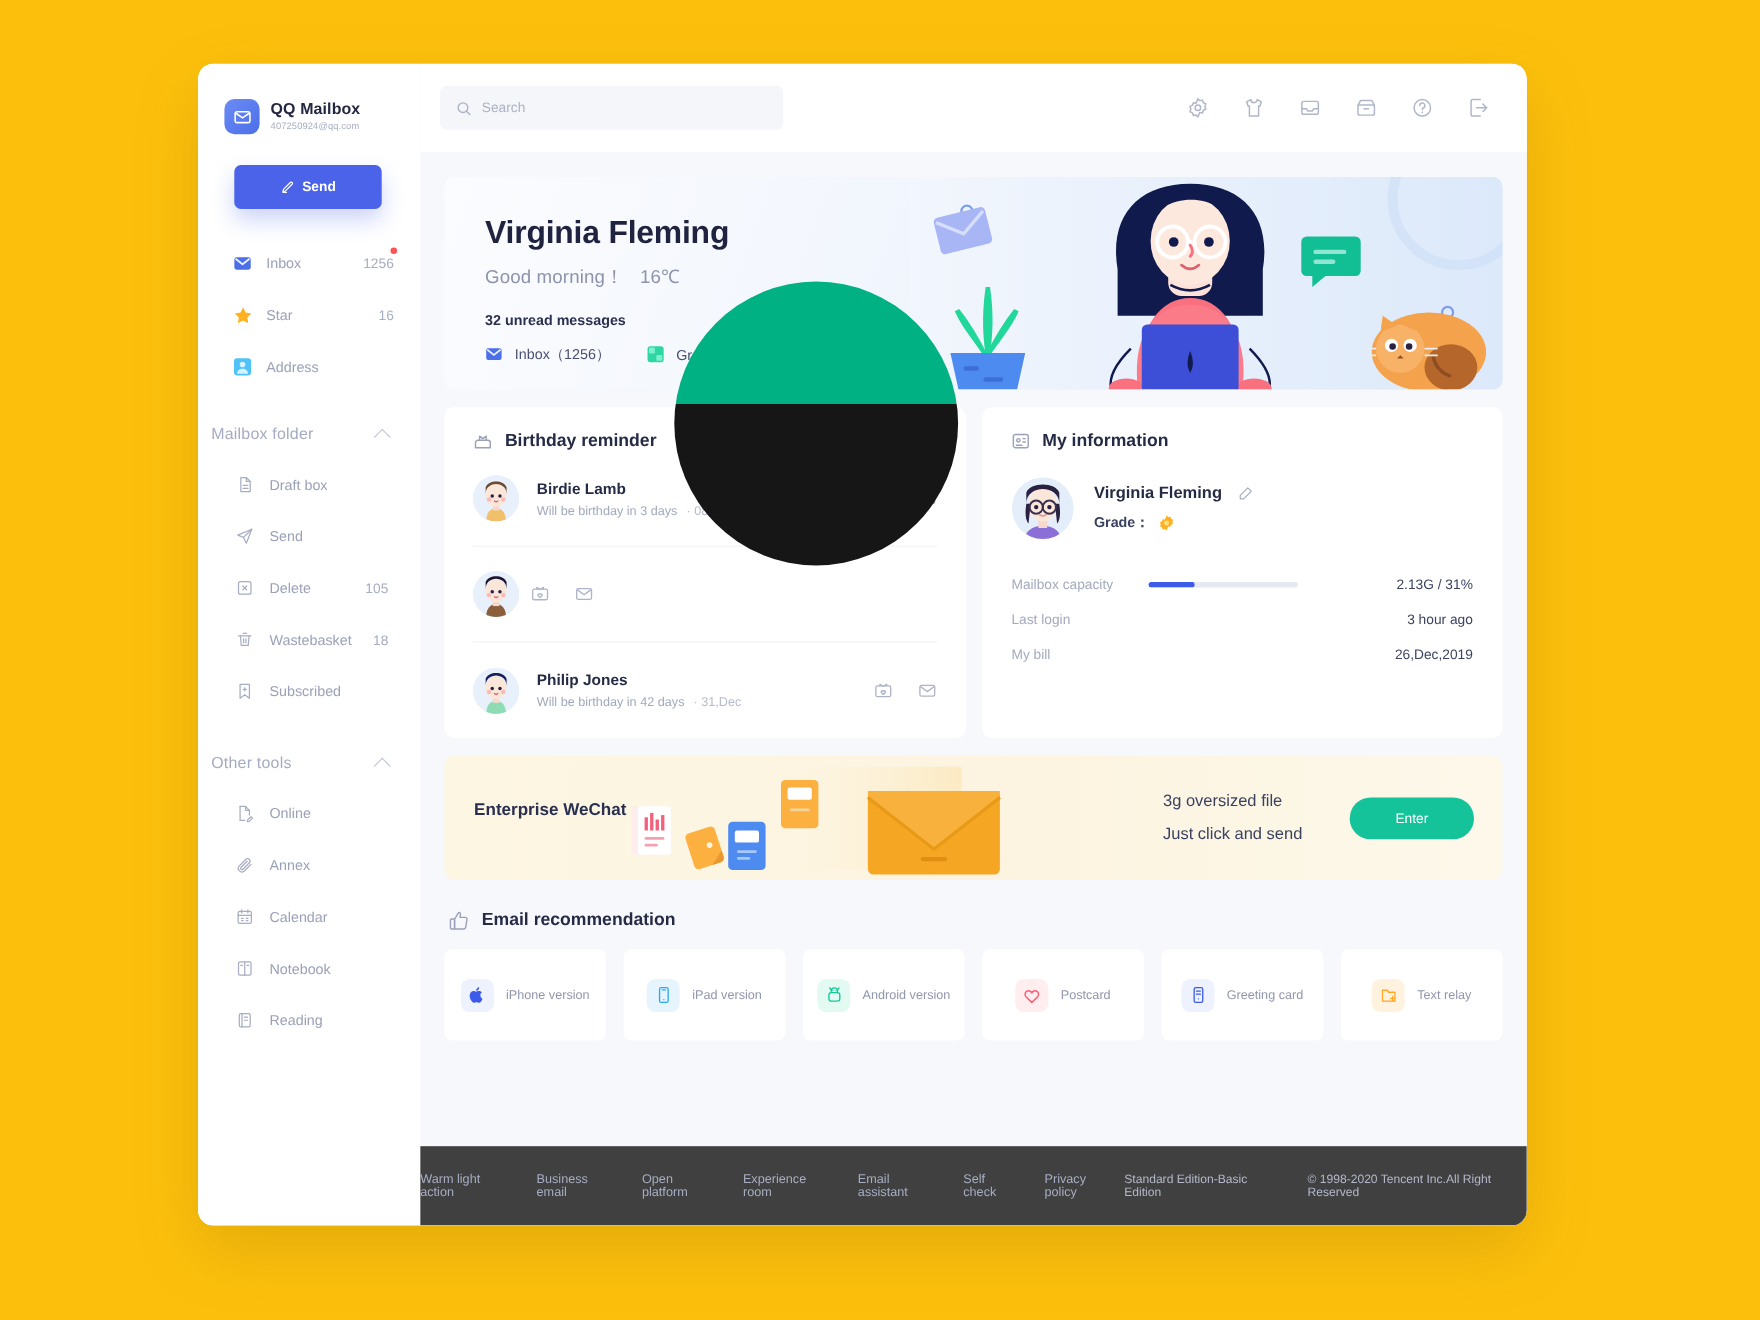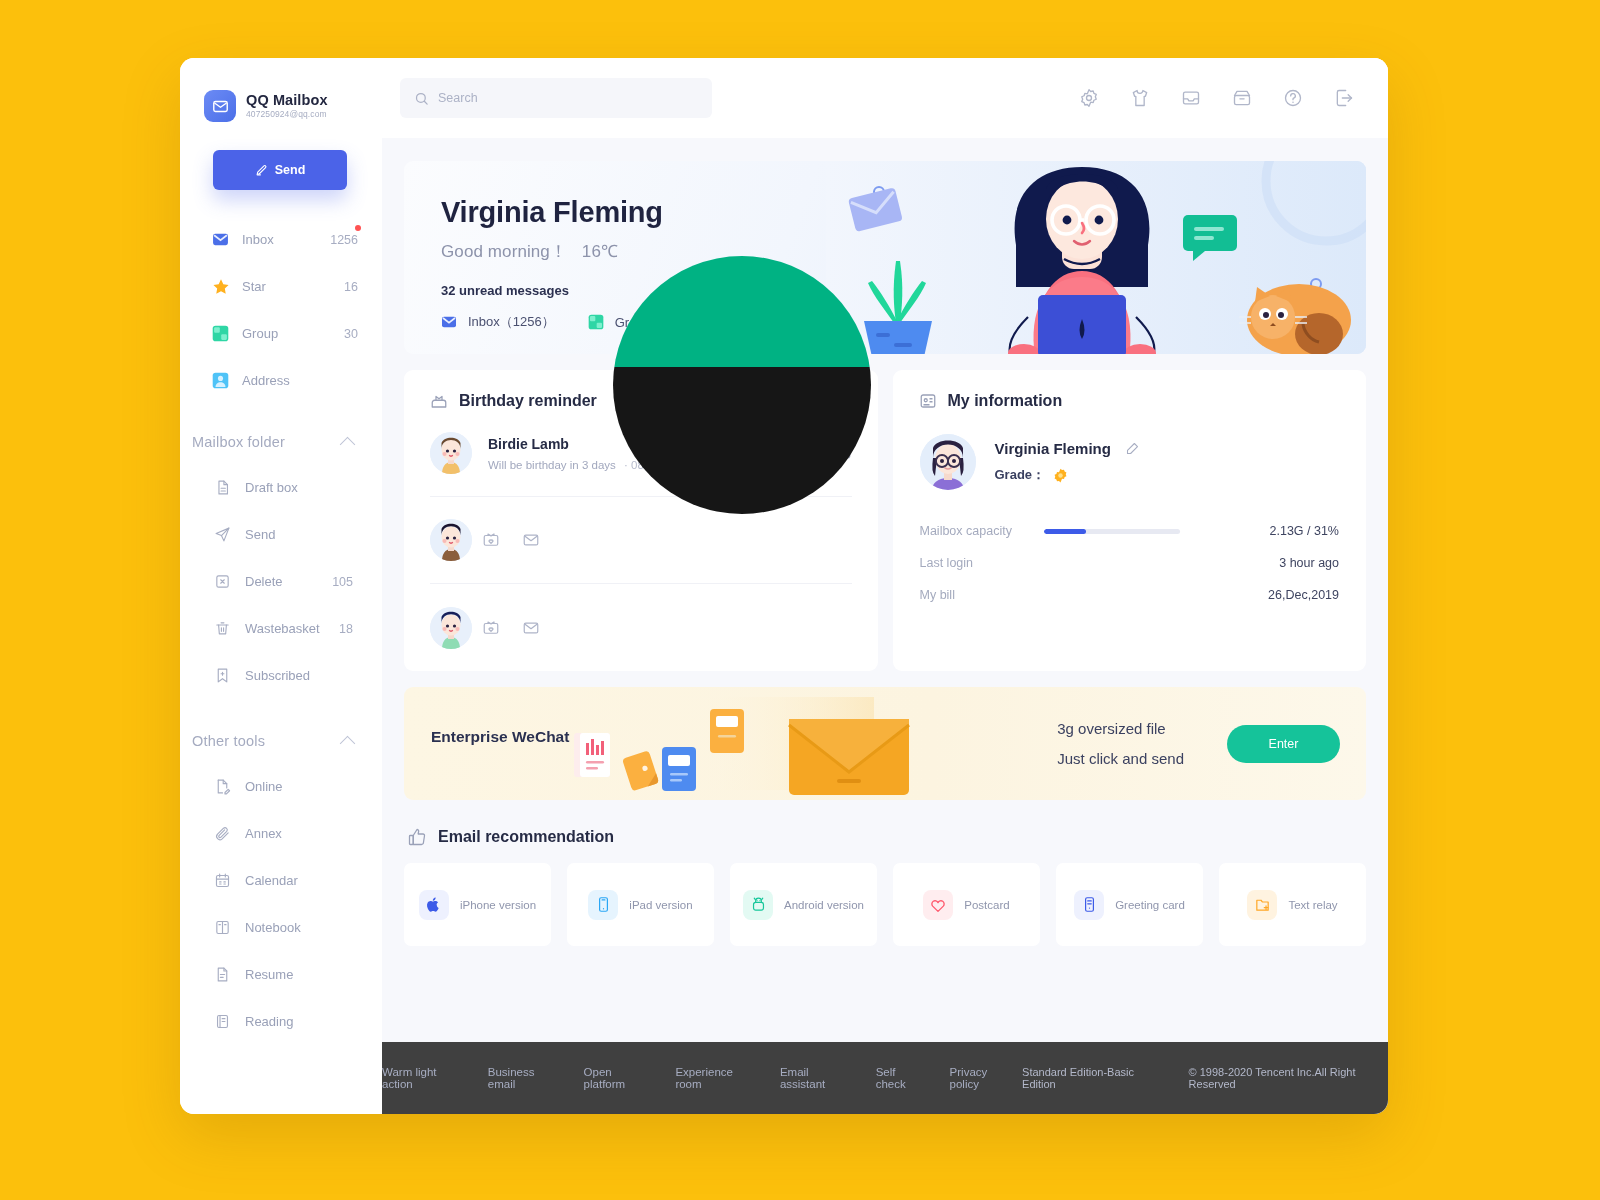--- a/index.html
+++ b/index.html
@@ -221,30 +221,20 @@
   <div class="nav-row">
     <span class="sq"><svg width="18" height="18" viewBox="0 0 24 24">
                 <path d="M12 1.8l3.1 6.4 7 1-5 4.9 1.2 7-6.3-3.3-6.3 3.3 1.2-7-5-4.9 7-1z" fill="#FFB11F"></path>
               </svg></span>
     <span class="nav-label">Star</span>
     <span class="nav-count">16</span>
 
   </div>
   <div class="nav-row">
     <span class="sq"><svg width="17" height="17" viewBox="0 0 24 24">
-                <rect x="1" y="1" width="22" height="22" rx="4" fill="#2FD6A5"></rect>
-                <rect x="3" y="3" width="8" height="8" rx="1.6" fill="#7EF0CE"></rect>
-                <rect x="13" y="13" width="8" height="8" rx="1.6" fill="#7EF0CE"></rect>
-              </svg></span>
-    <span class="nav-label">Group</span>
-    <span class="nav-count">30</span>
-
-  </div>
-  <div class="nav-row">
-    <span class="sq"><svg width="17" height="17" viewBox="0 0 24 24">
                 <rect x="1" y="1" width="22" height="22" rx="4" fill="#4FC3F7"></rect>
                 <circle cx="12" cy="9" r="3.6" fill="#D7F1FF"></circle>
                 <path d="M5 21c0-4.2 3.1-6.6 7-6.6s7 2.4 7 6.6z" fill="#D7F1FF"></path>
               </svg></span>
     <span class="nav-label">Address</span>
     <span class="nav-count"></span>
 
   </div>
         </nav>
 
@@ -348,31 +338,20 @@
   </div>
   <div class="tool-row">
     <span class="ti">
               <svg width="17" height="17" viewBox="0 0 24 24" fill="none" stroke="#A7ADC2" stroke-width="1.6" stroke-linecap="round" stroke-linejoin="round">
                 <rect x="4" y="3.5" width="16" height="17" rx="2"></rect>
                 <path d="M12 3.5v17"></path>
                 <path d="M7 8h2M15 8h2"></path>
               </svg>
             </span>
     <span class="tool-label">Notebook</span>
-    <span class="tool-count"></span>
-  </div>
-  <div class="tool-row">
-    <span class="ti">
-              <svg width="17" height="17" viewBox="0 0 24 24" fill="none" stroke="#A7ADC2" stroke-width="1.6" stroke-linecap="round" stroke-linejoin="round">
-                <path d="M6 3h8l4 4v14H6z"></path>
-                <path d="M14 3v4h4"></path>
-                <path d="M9 12h6M9 16h4"></path>
-              </svg>
-            </span>
-    <span class="tool-label">Resume</span>
     <span class="tool-count"></span>
   </div>
   <div class="tool-row">
     <span class="ti">
               <svg width="17" height="17" viewBox="0 0 24 24" fill="none" stroke="#A7ADC2" stroke-width="1.6" stroke-linecap="round" stroke-linejoin="round">
                 <rect x="5" y="3.5" width="14" height="17" rx="2"></rect>
                 <path d="M8.5 3.5v17"></path>
                 <path d="M11.5 8h4M11.5 12h4"></path>
               </svg>
             </span>
@@ -635,20 +614,27 @@
                       <path d="M21 30c-6 0-9 5-9 12h18c0-7-3-12-9-12z" fill="#8FDCB4"></path>
                       <rect x="18" y="24" width="6" height="8" fill="#F6D9CC"></rect>
                       <ellipse cx="21" cy="18" rx="9.5" ry="10.5" fill="#FBE6DA"></ellipse>
                       <path d="M11.5 16.5C11.5 4 30.5 4 30.5 16.5 L30.5 10 C28 3 14 3 11.5 10Z" fill="#17205A"></path>
                       <circle cx="17.5" cy="19" r="1.6" fill="#2A2140"></circle>
                       <circle cx="24.5" cy="19" r="1.6" fill="#2A2140"></circle>
                       <circle cx="14.5" cy="22" r="2" fill="#F6A7A7" opacity=".7"></circle>
                       <circle cx="27.5" cy="22" r="2" fill="#F6A7A7" opacity=".7"></circle>
                       <path d="M19.5 23.5q1.5 1.4 3 0" fill="none" stroke="#E06070" stroke-width="1.3" stroke-linecap="round"></path>
                     </svg></span>
+    <span class="bd-txt">
+      <span class="bd-name" style="display:block">Philip Jones</span>
+      <span class="bd-sub" style="display:block">
+        <span>Will be birthday in 42 days</span>
+        <span class="date">· 31,Dec</span>
+      </span>
+    </span>
     <span class="bd-acts">
       <span class="ic">
                       <svg width="18" height="18" viewBox="0 0 24 24" fill="none" stroke="#AEB4C8" stroke-width="1.6" stroke-linecap="round" stroke-linejoin="round">
                         <rect x="3" y="6" width="18" height="13" rx="2"></rect>
                         <path d="M8 6V4l4 2.5L16 4v2"></path>
                         <path d="M12 16.4l-2.1-2a1.4 1.4 0 1 1 2.1-1.8 1.4 1.4 0 1 1 2.1 1.8z"></path>
                       </svg>
                     </span>
       <span class="ic">
                       <svg width="18" height="18" viewBox="0 0 24 24" fill="none" stroke="#AEB4C8" stroke-width="1.6" stroke-linecap="round" stroke-linejoin="round">

